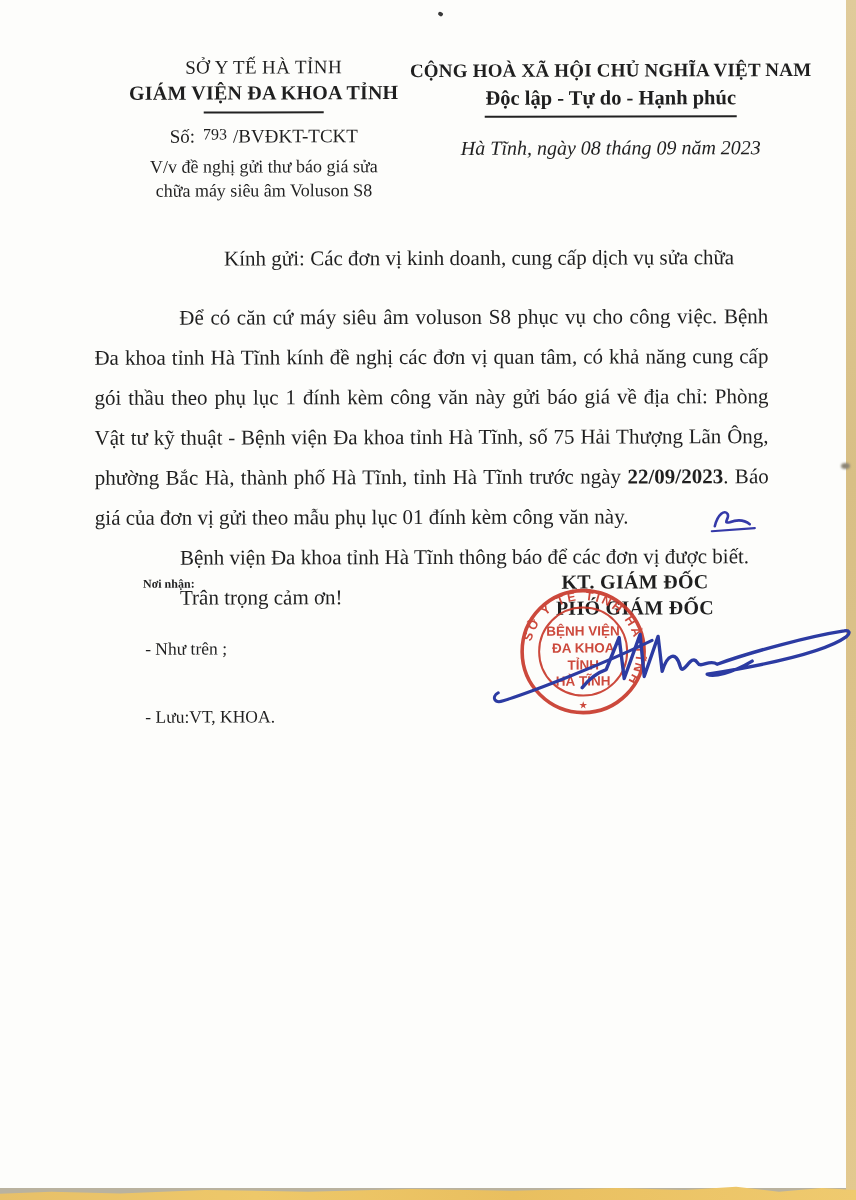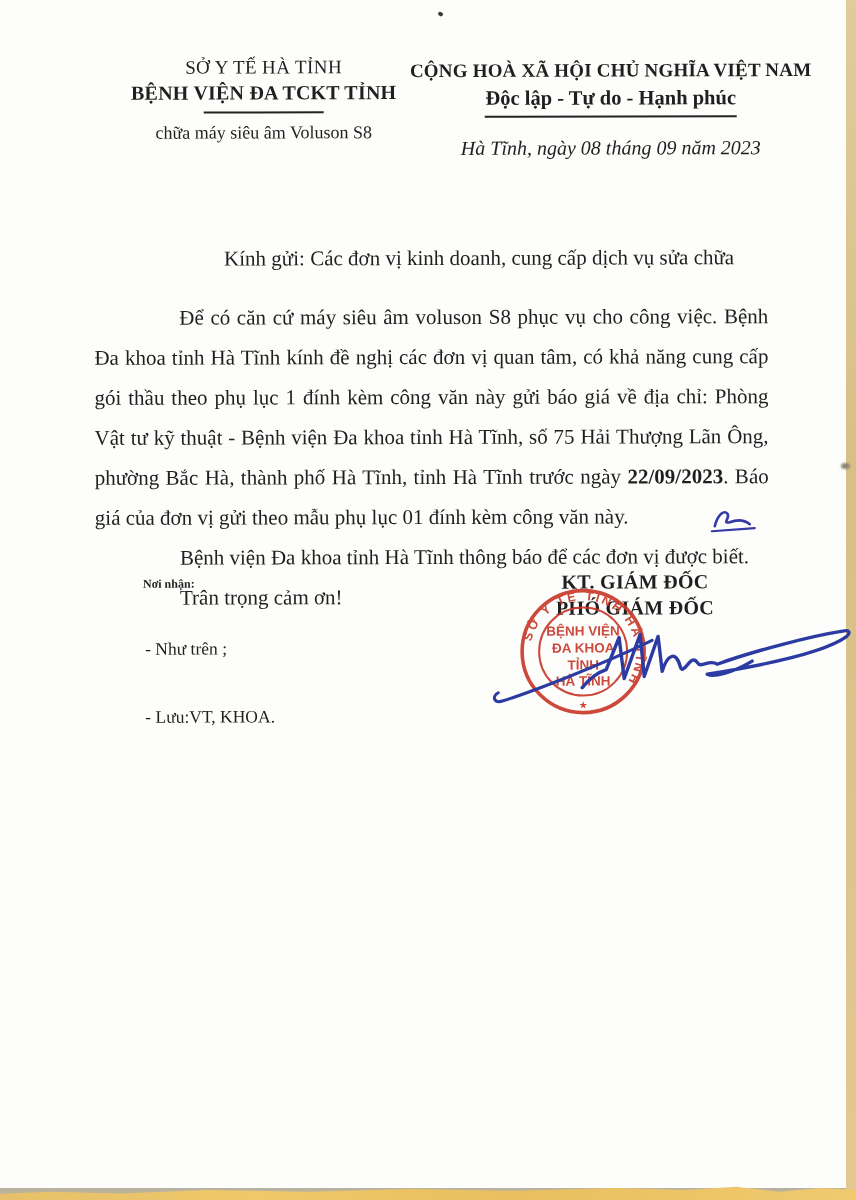--- a/index.html
+++ b/index.html
@@ -71,23 +71,27 @@
 <div class="paper"></div>
 <div class="edge-right"></div>
 <div class="edge-bottom"></div>
 <div class="speck-top"></div>
 <div class="speck-right"></div>
 
 <div class="content">
 
   <div class="header-left">
     <div class="hl-org1">SỞ Y TẾ HÀ TỈNH</div>
-    <div class="hl-org2">BỆNH VIỆN ĐA TCKT TỈNH</div>
+    <div class="hl-org2">GIÁM VIỆN ĐA KHOA TỈNH</div>
     <div class="hl-rule"></div>
+    <div class="hl-so">
+      <span>Số:</span><span class="doc-num">793</span><span>/BVĐKT-TCKT</span>
+    </div>
     <div class="hl-subject">
+      <div>V/v đề nghị gửi thư báo giá sửa</div>
       <div>chữa máy siêu âm Voluson S8</div>
     </div>
   </div>
 
   <div class="header-right">
     <div class="hr-nat">CỘNG HOÀ XÃ HỘI CHỦ NGHĨA VIỆT NAM</div>
     <div class="hr-motto">Độc lập - Tự do - Hạnh phúc</div>
     <div class="hr-rule"></div>
     <div class="hr-date">Hà Tĩnh, ngày 08 tháng 09 năm 2023</div>
   </div>

